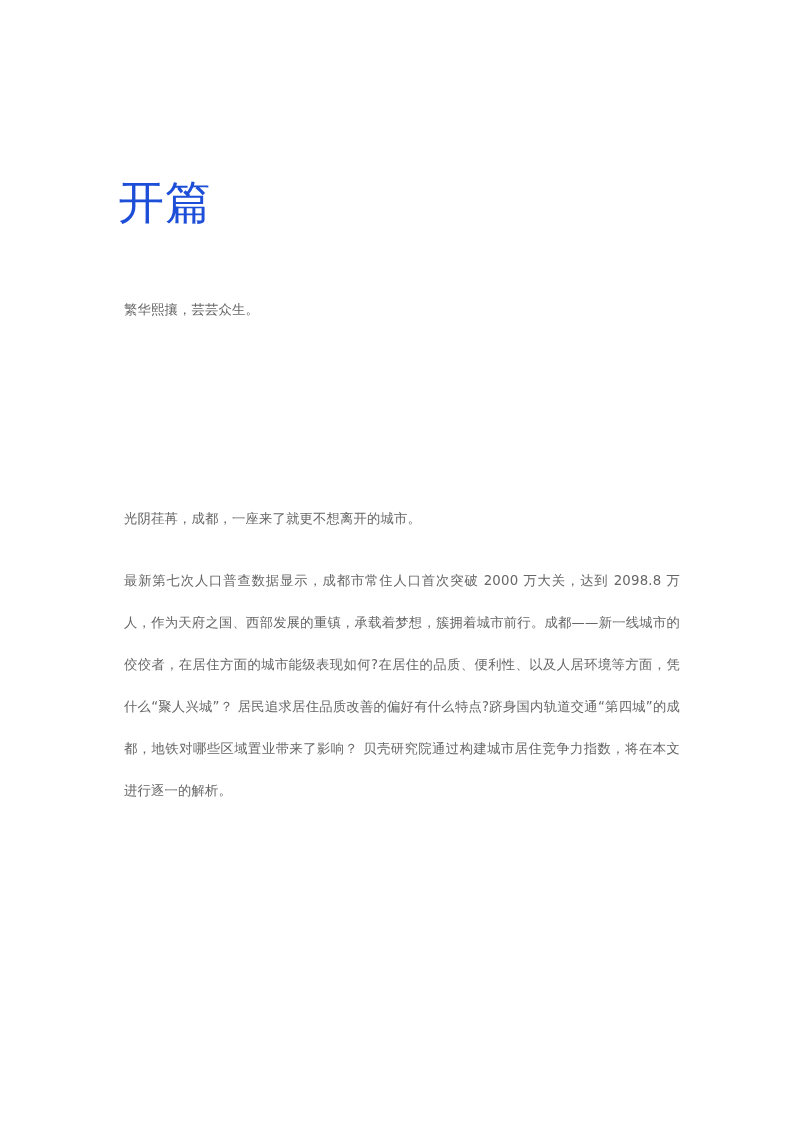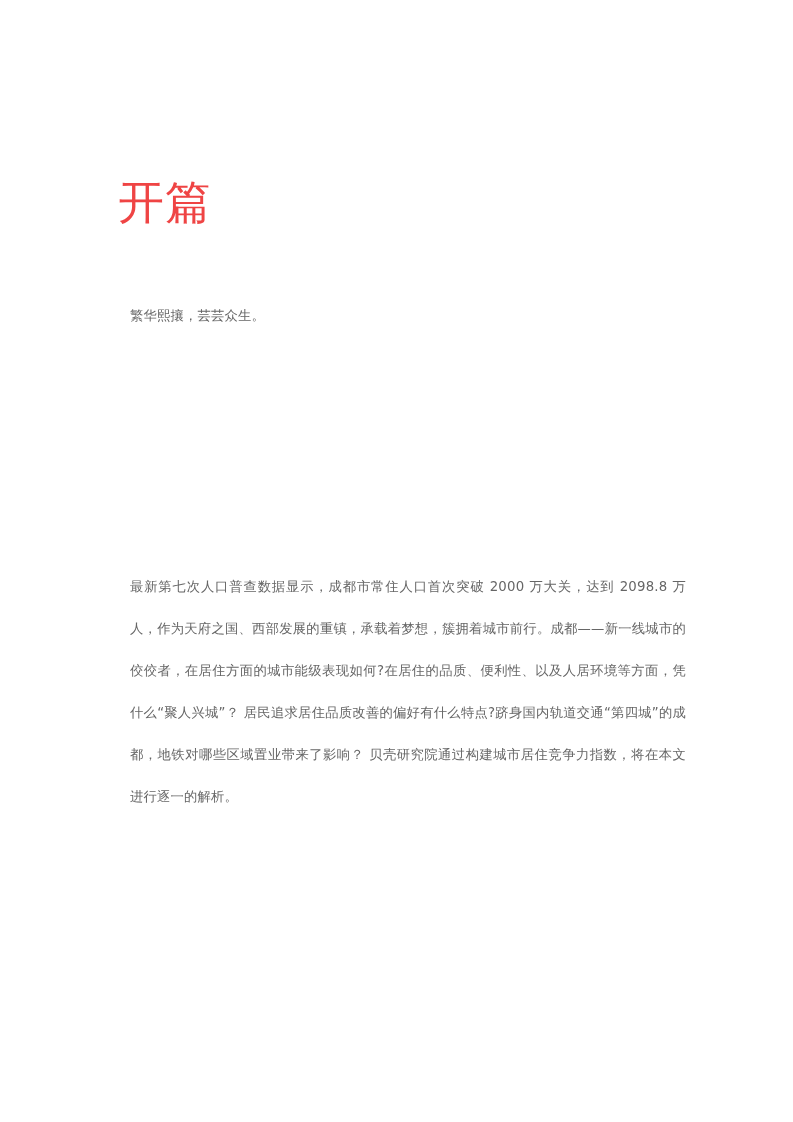--- a/index.html
+++ b/index.html
@@ -23,43 +23,44 @@
       background: #ffffff;
     }
     .title {
       position: absolute;
       left: 118px;
       top: 172px;
       margin: 0;
       font-size: 46px;
       line-height: 60px;
       font-weight: normal;
-      color: #ef4444;
+      color: #1d4ed8;
       letter-spacing: 1px;
     }
     .para {
       position: absolute;
       left: 119px;
       width: 556px;
-      margin: 11px;
+      margin: 5px;
       font-size: 13.3px;
       color: #666666;
       line-height: 42px;
       text-align: justify;
       letter-spacing: 0.2px;
     }
     .p1 { top: 284px; }
     .p2 { top: 367px; }
     .p3 { top: 493px; }
     .p4 { top: 555px; }
   </style>
 </head>
 <body>
 
 <div class="page">
   <h1 class="title">开篇</h1>
 
   <p class="para p1">繁华熙攘，芸芸众生。</p>
 
 
+  <p class="para p3">光阴荏苒，成都，一座来了就更不想离开的城市。</p>
 
   <p class="para p4">最新第七次人口普查数据显示，成都市常住人口首次突破 2000 万大关，达到 2098.8 万人，作为天府之国、西部发展的重镇，承载着梦想，簇拥着城市前行。成都——新一线城市的佼佼者，在居住方面的城市能级表现如何?在居住的品质、便利性、以及人居环境等方面，凭什么“聚人兴城”？ 居民追求居住品质改善的偏好有什么特点?跻身国内轨道交通“第四城”的成都，地铁对哪些区域置业带来了影响？ 贝壳研究院通过构建城市居住竞争力指数，将在本文进行逐一的解析。</p>
 </div>
 
 </body></html>

